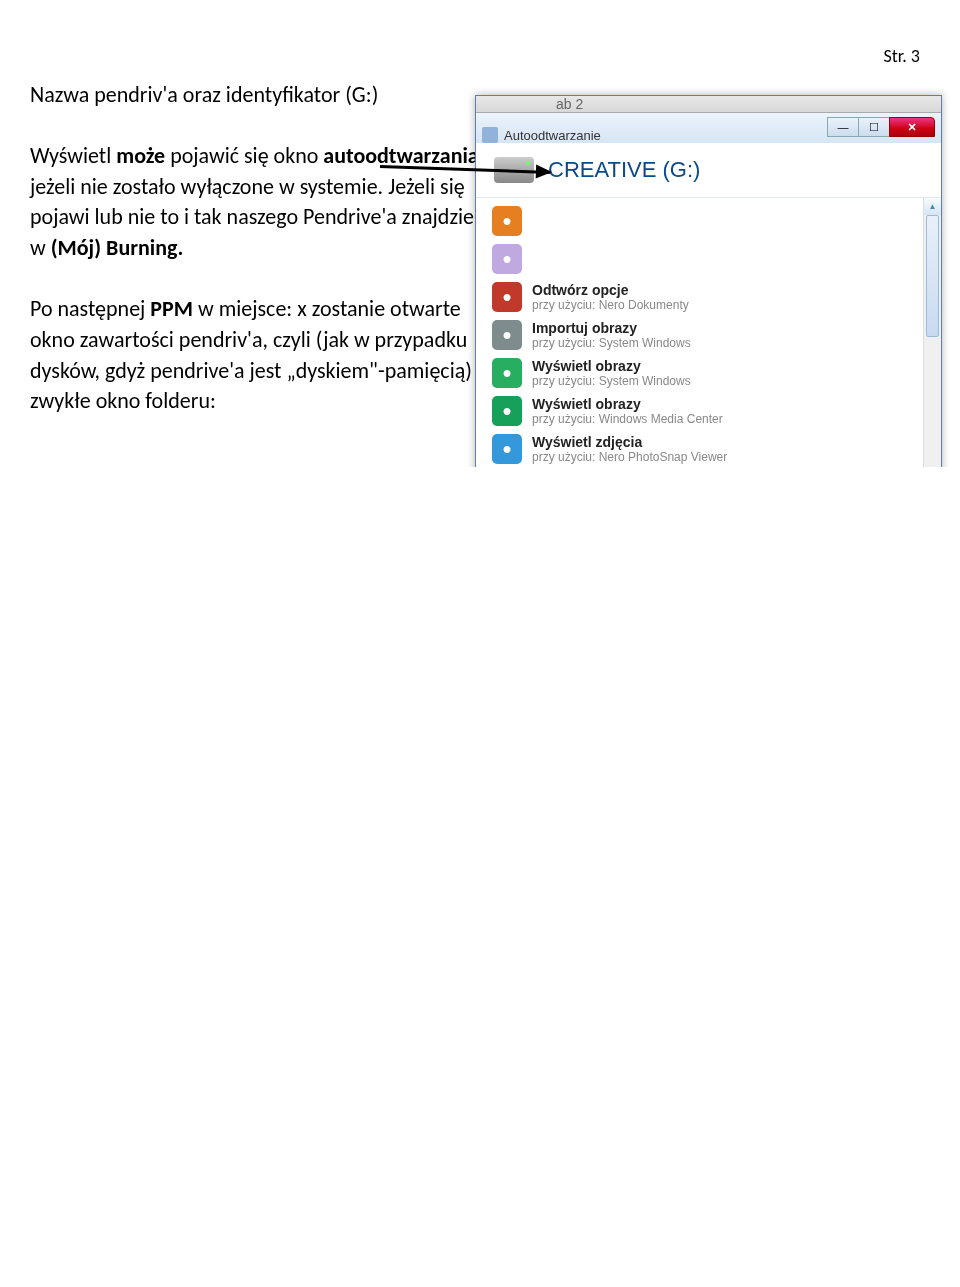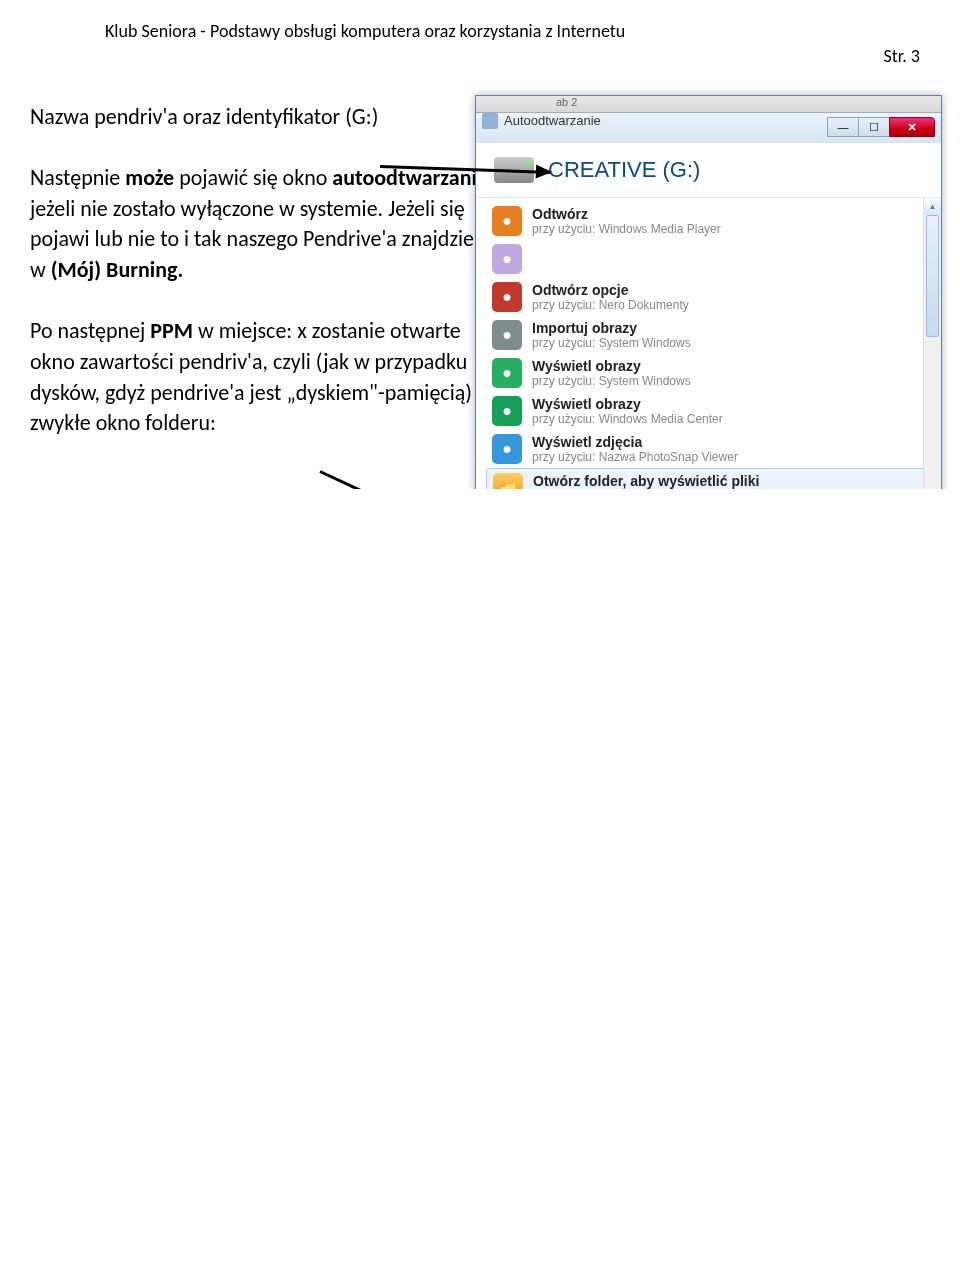--- a/index.html
+++ b/index.html
@@ -2,22 +2,22 @@
 <html><head>
 <meta charset="utf-8">
 <style>
 body{margin:0;font-family:Calibri,Arial,sans-serif;background:#fff;color:#000;width:960px}
 .page{padding:20px 30px;position:relative}
 .hdr{font-size:18px;padding-left:75px}
 .pgnum{position:absolute;right:40px;top:45px;font-size:18px}
 .body-text{font-size:22px;line-height:1.4;max-width:480px;margin-top:60px}
 .body-text p{margin:0 0 30px 0}
 .autoplay-win{position:absolute;right:18px;top:95px;width:465px;background:#fff;border:1px solid #5b7fb1;font-family:"Segoe UI",Tahoma,sans-serif;font-size:12px;box-shadow:0 0 8px rgba(0,0,0,.3)}
-.ruler{height:16px;background:linear-gradient(#e8e8e8,#d8d8d8);border-bottom:1px solid #aaa;font-size:11px;color:#666;padding-left:80px}
-.titlebar{display:flex;align-items:flex-start;height:30px;background:linear-gradient(#ecf3fb,#d6e5f5);padding:0 6px;position:relative}
+.ruler{height:16px;background:linear-gradient(#e8e8e8,#d8d8d8);border-bottom:1px solid #aaa;font-size:14px;color:#666;padding-left:80px}
+.titlebar{display:flex;align-items:flex-end;height:30px;background:linear-gradient(#ecf3fb,#d6e5f5);padding:0 6px;position:relative}
 .titlebar .ic{width:16px;height:16px;background:#8fb3d9;border-radius:2px;margin-right:6px}
 .titlebar .t{font-size:13px;color:#333}
 .wbtn{position:absolute;right:6px;top:4px;display:flex}
 .wbtn span{display:inline-flex;align-items:center;justify-content:center;width:30px;height:18px;border:1px solid #8aa;background:linear-gradient(#e9f2fb,#cde);font-size:11px;margin-left:-1px}
 .wbtn .close{width:44px;background:linear-gradient(#e38,#c01 60%,#a01);color:#fff;border-color:#900;border-radius:0 4px 0 0;font-weight:bold}
 .drive-row{display:flex;align-items:center;padding:14px 18px;font-size:22px;color:#0a4a8a}
 .drive-row .hdd{width:40px;height:26px;background:linear-gradient(#ccc,#888);border-radius:4px;margin-right:14px;position:relative}
 .drive-row .hdd::after{content:"";position:absolute;right:4px;top:4px;width:4px;height:4px;background:#6f6;border-radius:50%}
 .opt-list{position:relative;border-top:1px solid #e0e8f0;max-height:400px;overflow:hidden;padding:4px 0 4px 10px}
 .opt{display:flex;align-items:center;padding:4px 6px;cursor:pointer}
@@ -77,27 +77,26 @@
 .arrow-line::after{content:"";position:absolute;right:-2px;top:-6px;border-left:16px solid #000;border-top:7px solid transparent;border-bottom:7px solid transparent}
 .a1{left:175px;top:760px}
 .a2{left:230px;top:1008px}
 .c-foot{position:absolute;left:260px;top:1100px;font-size:22px;line-height:1.4;width:500px}
 .arrow-svg{position:absolute;z-index:4}
 </style>
 </head>
 <body>
 
 <div class="page">
-  <div class="hdr">Klub Seniora  - Podstawy obsługi komputera oraz korzystania z Internetu</div>
   <div class="pgnum">Str. 3</div>
 
   <div class="body-text">
     <p>Nazwa pendriv'a oraz identyfikator (G:)</p>
     <p>
-      <span>Następnie </span><b>może</b><span> pojawić się okno </span><b>autoodtwarzania</b><span> – jeżeli nie zostało wyłączone w systemie. Jeżeli się pojawi lub nie to i tak naszego Pendrive'a znajdziemy w </span><b>(Mój) Burning.</b>
+      <span>Wyświetl </span><b>może</b><span> pojawić się okno </span><b>autoodtwarzania</b><span> – jeżeli nie zostało wyłączone w systemie. Jeżeli się pojawi lub nie to i tak naszego Pendrive'a znajdziemy w </span><b>(Mój) Burning.</b>
     </p>
     <p>
       <span>Po następnej </span><b>PPM</b><span> w miejsce: x  zostanie otwarte okno zawartości              pendriv'a, czyli (jak w przypadku dysków,  gdyż pendrive'a jest „dyskiem"-pamięcią) zwykłe okno folderu:</span>
     </p>
   </div>
 
   <div class="arrow-line" style="left:380px;top:165px;width:170px;transform:rotate(2deg)"></div>
   <div class="arrow-line" style="left:320px;top:470px;width:250px;transform:rotate(25deg)"></div>
   <div class="arrow-line" style="left:248px;top:726px;width:70px;transform:rotate(90deg)"></div>
 
@@ -129,24 +128,20 @@
       <span>CREATIVE (G:)</span>
     </div>
     <div class="opt-list" id="ap-opts">
       <div class="scrollbar">
         <div class="sa">▲</div>
         <div class="st"></div>
         <div class="sa" style="position:absolute;bottom:0;left:0;right:0">▼</div>
       </div>
     <div class="opt">
           <div class="oi" style="background:#e67e22">●</div>
-          <div>
-            <div class="ot">Odtwórz</div>
-            <div class="os">przy użyciu: Windows Media Player</div>
-          </div>
         </div>
         <div class="opt">
           <div class="oi" style="background:#c0a8e0">●</div>
         </div>
         <div class="opt">
           <div class="oi" style="background:#c0392b">●</div>
           <div>
             <div class="ot">Odtwórz opcje</div>
             <div class="os">przy użyciu: Nero Dokumenty</div>
           </div>
@@ -169,21 +164,21 @@
           <div class="oi" style="background:#16a05a">●</div>
           <div>
             <div class="ot">Wyświetl obrazy</div>
             <div class="os">przy użyciu: Windows Media Center</div>
           </div>
         </div>
         <div class="opt">
           <div class="oi" style="background:#3498db">●</div>
           <div>
             <div class="ot">Wyświetl zdjęcia</div>
-            <div class="os">przy użyciu: Nazwa PhotoSnap Viewer</div>
+            <div class="os">przy użyciu: Nero PhotoSnap Viewer</div>
           </div>
         </div>
         <div class="opt sel">
           <div class="oi">📁</div>
           <div>
             <div class="ot">Otwórz folder, aby wyświetlić pliki</div>
             <div class="os">przy użyciu: Eksplorator Windows</div>
           </div>
         </div>
       </div>

